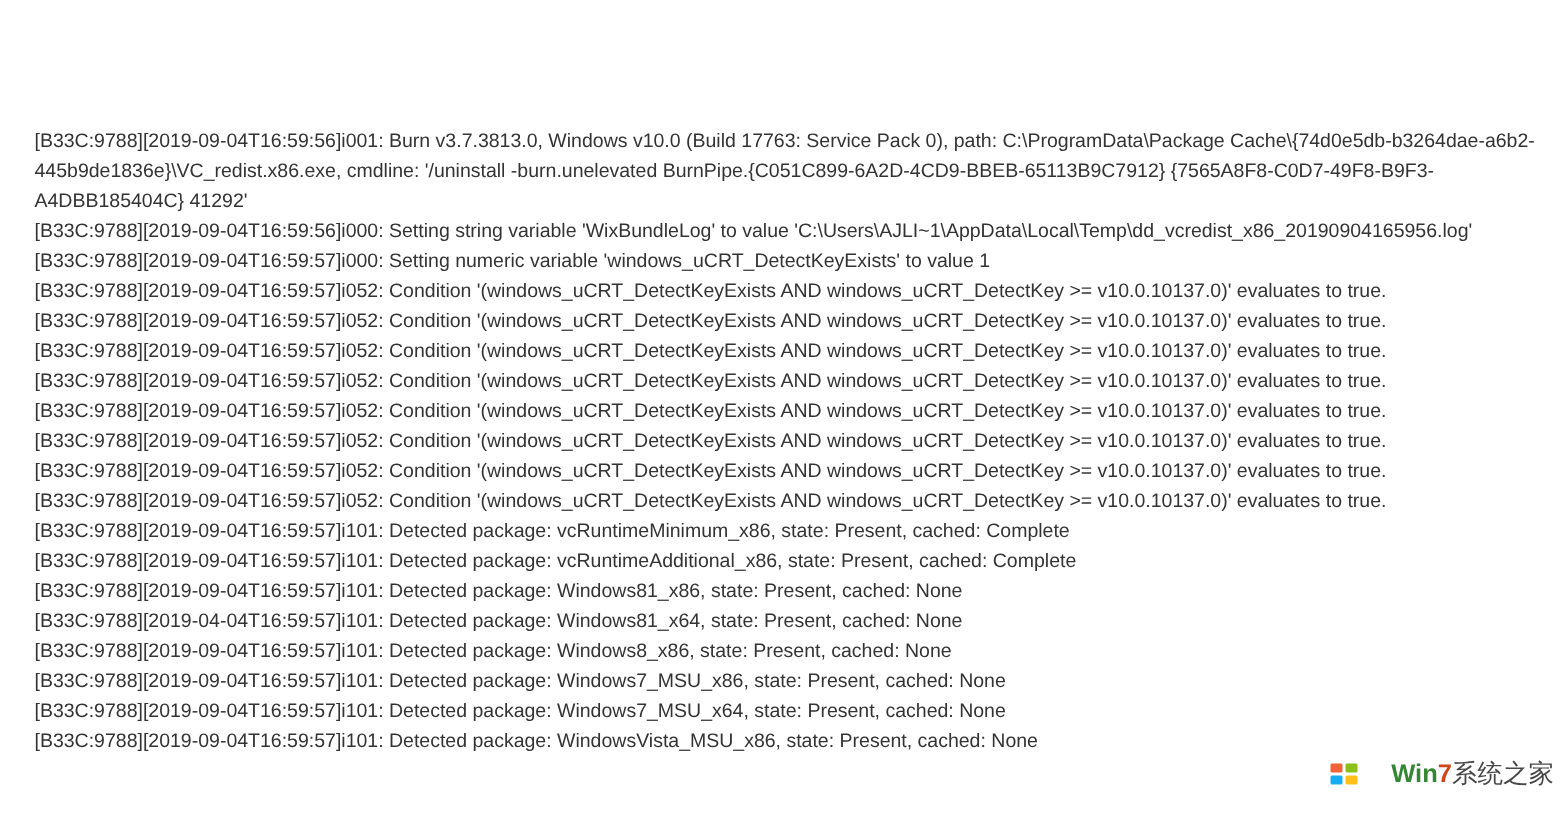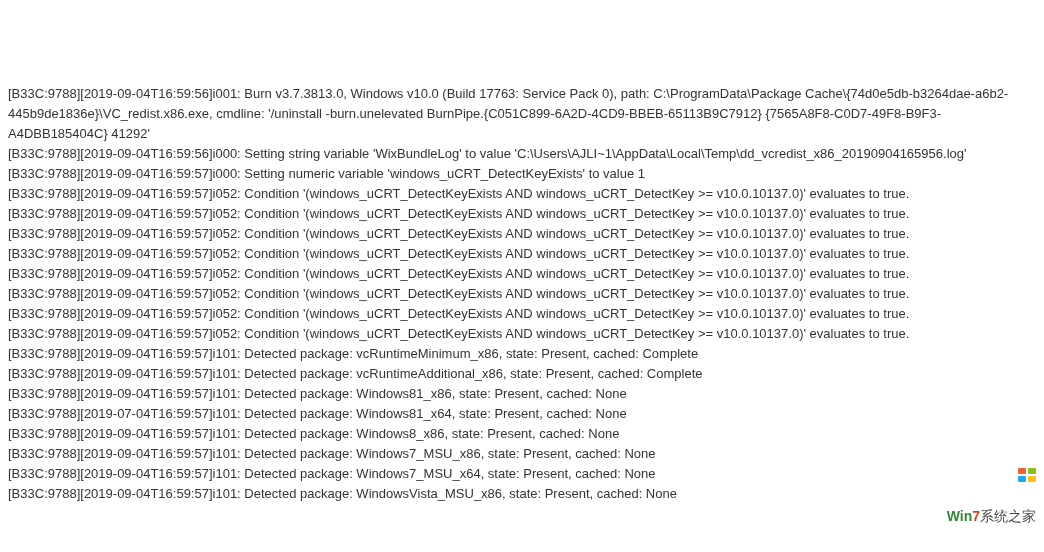--- a/index.html
+++ b/index.html
@@ -11,32 +11,31 @@
       background: #fff;
       padding: 4px 8px;
       width: 1044px;
       height: 552px;
       overflow: hidden;
       position: relative;
       white-space: pre-wrap;
       word-wrap: break-word;
     }
     .log-body { white-space: normal; }
-    .log-line { display: block; }
+    .log-line { display: block; margin-left: 15px; }
     .watermark {
       position: absolute;
       bottom: 6px;
       right: 8px;
-      font-size: 14px;
+      font-size: 17px;
       color: #555;
       display: flex;
-      align-items: flex-end;
+      align-items: center;
       gap: 4px;
       opacity: 0.9;
-      flex-direction: column;
     }
     .watermark .win { color: #1f7a1f; font-weight: bold; }
     .watermark .seven { color: #cc3300; font-weight: bold; }
     .watermark .rest { color: #333; }
     .flag {
       width: 18px; height: 14px;
       display: inline-block;
       position: relative;
     }
     .flag span {
@@ -60,21 +59,21 @@
     <span class="log-line">[B33C:9788][2019-09-04T16:59:57]i052: Condition '(windows_uCRT_DetectKeyExists AND windows_uCRT_DetectKey &gt;= v10.0.10137.0)' evaluates to true.</span>
     <span class="log-line">[B33C:9788][2019-09-04T16:59:57]i052: Condition '(windows_uCRT_DetectKeyExists AND windows_uCRT_DetectKey &gt;= v10.0.10137.0)' evaluates to true.</span>
     <span class="log-line">[B33C:9788][2019-09-04T16:59:57]i052: Condition '(windows_uCRT_DetectKeyExists AND windows_uCRT_DetectKey &gt;= v10.0.10137.0)' evaluates to true.</span>
     <span class="log-line">[B33C:9788][2019-09-04T16:59:57]i052: Condition '(windows_uCRT_DetectKeyExists AND windows_uCRT_DetectKey &gt;= v10.0.10137.0)' evaluates to true.</span>
     <span class="log-line">[B33C:9788][2019-09-04T16:59:57]i052: Condition '(windows_uCRT_DetectKeyExists AND windows_uCRT_DetectKey &gt;= v10.0.10137.0)' evaluates to true.</span>
     <span class="log-line">[B33C:9788][2019-09-04T16:59:57]i052: Condition '(windows_uCRT_DetectKeyExists AND windows_uCRT_DetectKey &gt;= v10.0.10137.0)' evaluates to true.</span>
     <span class="log-line">[B33C:9788][2019-09-04T16:59:57]i052: Condition '(windows_uCRT_DetectKeyExists AND windows_uCRT_DetectKey &gt;= v10.0.10137.0)' evaluates to true.</span>
     <span class="log-line">[B33C:9788][2019-09-04T16:59:57]i101: Detected package: vcRuntimeMinimum_x86, state: Present, cached: Complete</span>
     <span class="log-line">[B33C:9788][2019-09-04T16:59:57]i101: Detected package: vcRuntimeAdditional_x86, state: Present, cached: Complete</span>
     <span class="log-line">[B33C:9788][2019-09-04T16:59:57]i101: Detected package: Windows81_x86, state: Present, cached: None</span>
-    <span class="log-line">[B33C:9788][2019-07-04T16:59:57]i101: Detected package: Windows81_x64, state: Present, cached: None</span>
+    <span class="log-line">[B33C:9788][2019-04-04T16:59:57]i101: Detected package: Windows81_x64, state: Present, cached: None</span>
     <span class="log-line">[B33C:9788][2019-09-04T16:59:57]i101: Detected package: Windows8_x86, state: Present, cached: None</span>
     <span class="log-line">[B33C:9788][2019-09-04T16:59:57]i101: Detected package: Windows7_MSU_x86, state: Present, cached: None</span>
     <span class="log-line">[B33C:9788][2019-09-04T16:59:57]i101: Detected package: Windows7_MSU_x64, state: Present, cached: None</span>
     <span class="log-line">[B33C:9788][2019-09-04T16:59:57]i101: Detected package: WindowsVista_MSU_x86, state: Present, cached: None</span>
   </div>
 
 <div class="watermark">
   <span class="flag">
     <span class="r"></span><span class="g"></span><span class="b"></span><span class="y"></span>
   </span>

